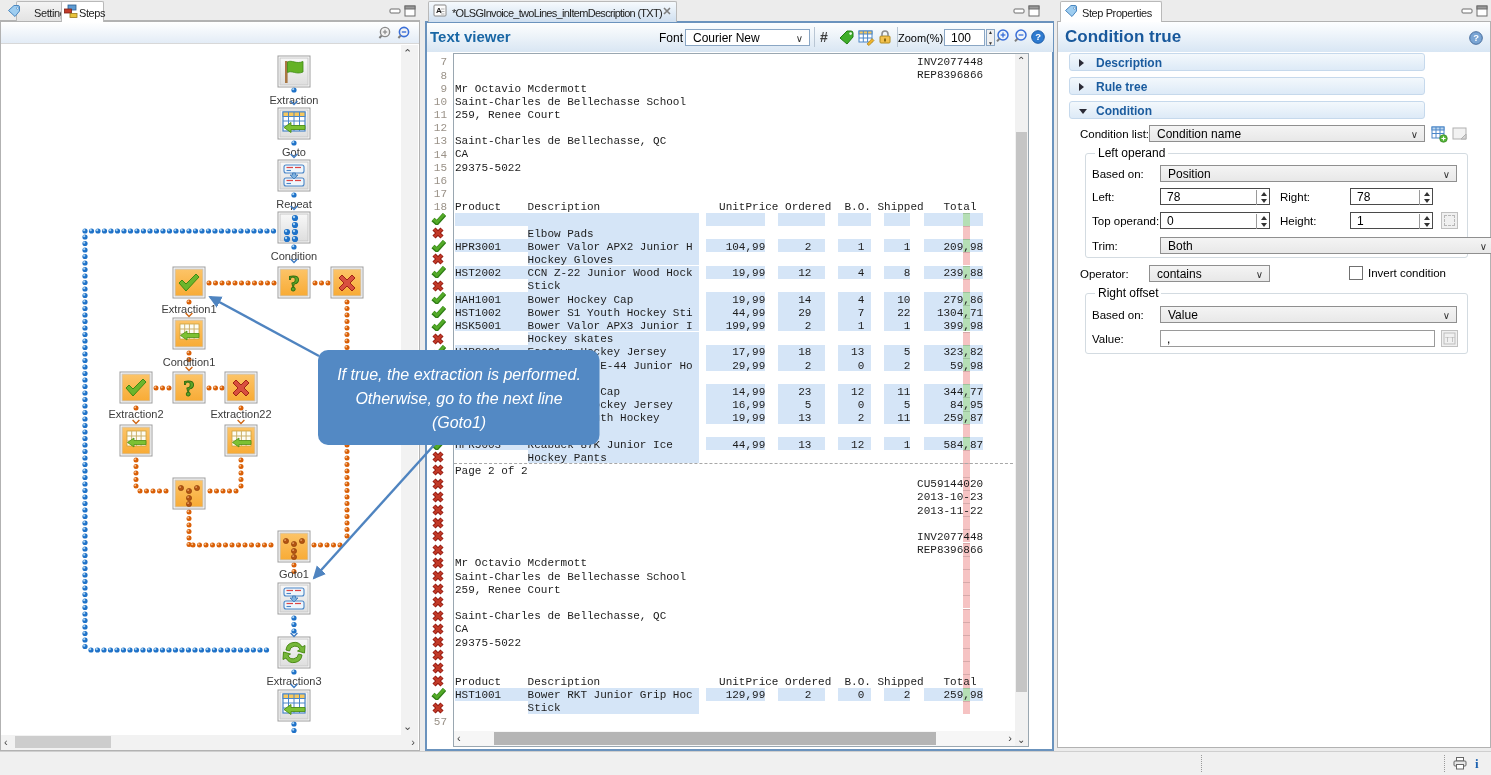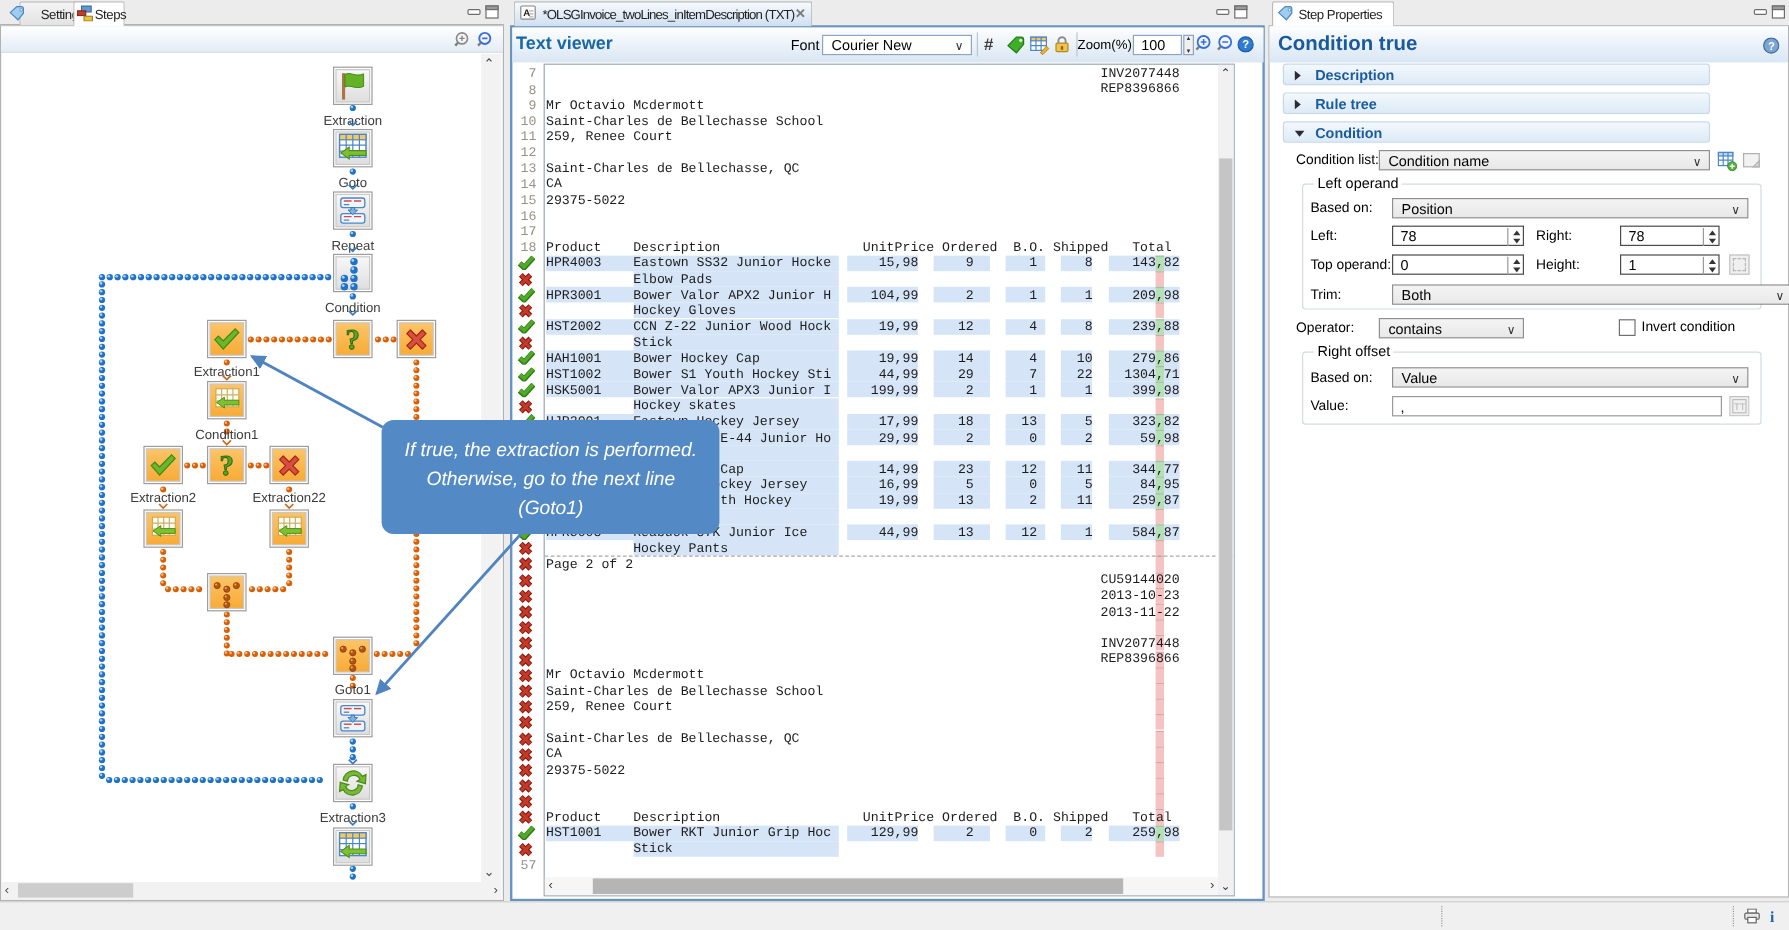--- a/index.html
+++ b/index.html
@@ -950,21 +950,20 @@
 <div class="abs" style="left:30px;top:463.4px;width:574px;border-top:1px dashed #a8a8a8"></div>
 <div class="gline" style="left:31.0px;top:56.1px">                                                                      INV2077448</div>
     <div class="gline" style="left:31.0px;top:69.3px">                                                                      REP8396866</div>
     <div class="gline" style="left:31.0px;top:82.5px">Mr Octavio Mcdermott</div>
     <div class="gline" style="left:31.0px;top:95.7px">Saint-Charles de Bellechasse School</div>
     <div class="gline" style="left:31.0px;top:108.9px">259, Renee Court</div>
     <div class="gline" style="left:31.0px;top:135.2px">Saint-Charles de Bellechasse, QC</div>
     <div class="gline" style="left:31.0px;top:148.4px">CA</div>
     <div class="gline" style="left:31.0px;top:161.6px">29375-5022</div>
     <div class="gline" style="left:31.0px;top:201.2px">Product    Description                  UnitPrice Ordered  B.O. Shipped   Total</div>
-    <div class="gline" style="left:31.0px;top:214.4px">HPR4003    Eastown SS32 Junior Hocke      15,98      9       1      8     143,82</div>
     <div class="gline" style="left:31.0px;top:227.6px">           Elbow Pads</div>
     <div class="gline" style="left:31.0px;top:240.8px">HPR3001    Bower Valor APX2 Junior H     104,99      2       1      1     209,98</div>
     <div class="gline" style="left:31.0px;top:253.9px">           Hockey Gloves</div>
     <div class="gline" style="left:31.0px;top:267.1px">HST2002    CCN Z-22 Junior Wood Hock      19,99     12       4      8     239,88</div>
     <div class="gline" style="left:31.0px;top:280.3px">           Stick</div>
     <div class="gline" style="left:31.0px;top:293.5px">HAH1001    Bower Hockey Cap               19,99     14       4     10     279,86</div>
     <div class="gline" style="left:31.0px;top:306.7px">HST1002    Bower S1 Youth Hockey Sti      44,99     29       7     22    1304,71</div>
     <div class="gline" style="left:31.0px;top:319.9px">HSK5001    Bower Valor APX3 Junior I     199,99      2       1      1     399,98</div>
     <div class="gline" style="left:31.0px;top:333.1px">           Hockey skates</div>
     <div class="gline" style="left:31.0px;top:346.3px">HJR2001    Eastown Hockey Jersey          17,99     18      13      5     323,82</div>

